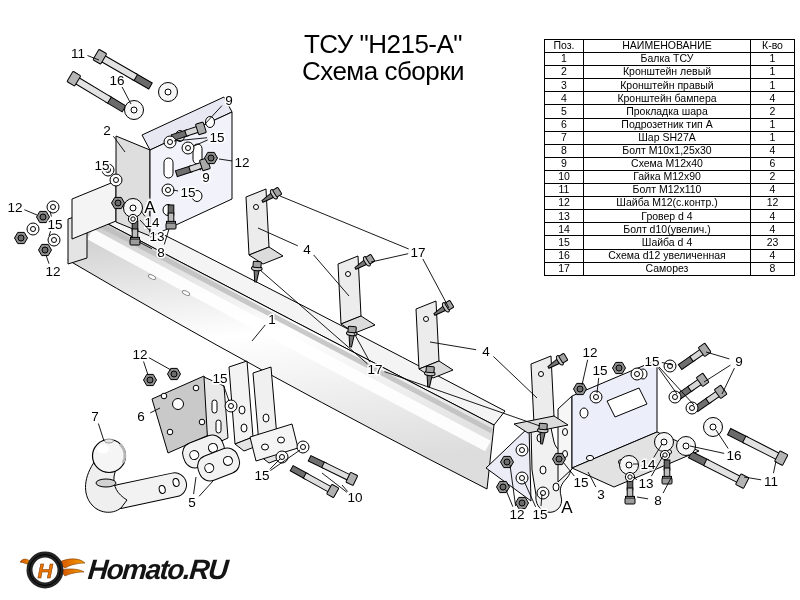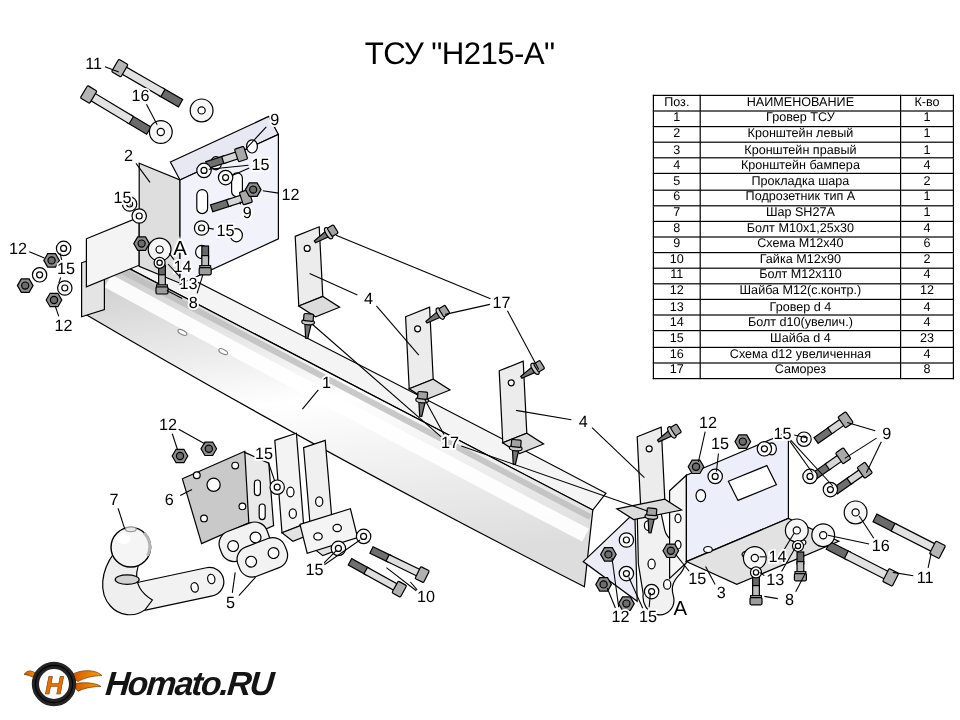--- a/index.html
+++ b/index.html
@@ -2,41 +2,42 @@
 <html><head>
 <meta charset="utf-8">
 <style>
   html,body{margin:0;padding:0;background:#fff;}
   .stage{position:relative;width:800px;height:600px;background:#fff;overflow:hidden;
          font-family:"Liberation Sans",sans-serif;color:#000;}
   .title{position:absolute;left:287px;top:31px;width:192px;text-align:center;
          font-size:26px;line-height:27px;letter-spacing:-0.5px;color:#000;}
   #diagram{position:absolute;left:0;top:0;}
   .tablewrap{position:absolute;left:544px;top:39px;}
-  table{border-collapse:collapse;table-layout:fixed;width:249px;font-size:10.5px;margin-top:40px;}
+  table{border-collapse:collapse;table-layout:fixed;width:249px;font-size:10.5px;}
   th,td{border:1px solid #000;text-align:center;padding:0 1px;height:12.1px;
         line-height:11.5px;font-weight:400;overflow:hidden;white-space:nowrap;}
   .c-pos{width:36px}.c-name{width:164px}.c-qty{width:41px}
   .callout{font-family:"Liberation Sans",sans-serif;font-size:13.5px;fill:#000;
            text-anchor:middle;dominant-baseline:central;
            paint-order:stroke;stroke:#fff;stroke-width:3px;}
   .callout.big{font-size:17px;}
   .leader{stroke:#000;stroke-width:0.9;}
   .logo{position:absolute;left:20px;top:542px;height:56px;display:flex;align-items:center;}
   .logo-text{font-size:28px;font-weight:bold;font-style:italic;letter-spacing:-1.5px;
              color:#141414;display:inline-block;transform:skewX(-5deg);margin-left:2px;}
   svg .pl{stroke:#000;stroke-width:1;}
 </style>
 </head>
 <body>
 
 <div class="stage">
 
   <div class="title">
     <div>ТСУ "Н215-А"</div>
+    <div>Схема сборки</div>
   </div>
 
   <svg id="diagram" width="800" height="600" viewBox="0 0 800 600">
     <defs>
       <linearGradient id="gFace" x1="0" y1="0" x2="0.18" y2="1">
         <stop offset="0" stop-color="#c6c6c6"></stop>
         <stop offset="0.5" stop-color="#ffffff"></stop>
         <stop offset="1" stop-color="#dddddd"></stop>
       </linearGradient>
       <linearGradient id="gWing" x1="0" y1="0" x2="1" y2="0">
@@ -394,21 +395,21 @@
         <thead>
           <tr>
             <th class="c-pos">Поз.</th>
             <th class="c-name">НАИМЕНОВАНИЕ</th>
             <th class="c-qty">К-во</th>
           </tr>
         </thead>
         <tbody>
           <tr>
             <td class="c-pos">1</td>
-            <td class="c-name">Гровер ТСУ</td>
+            <td class="c-name">Балка ТСУ</td>
             <td class="c-qty">1</td>
           </tr>
           <tr>
             <td class="c-pos">2</td>
             <td class="c-name">Кронштейн левый</td>
             <td class="c-qty">1</td>
           </tr>
           <tr>
             <td class="c-pos">3</td>
             <td class="c-name">Кронштейн правый</td>

